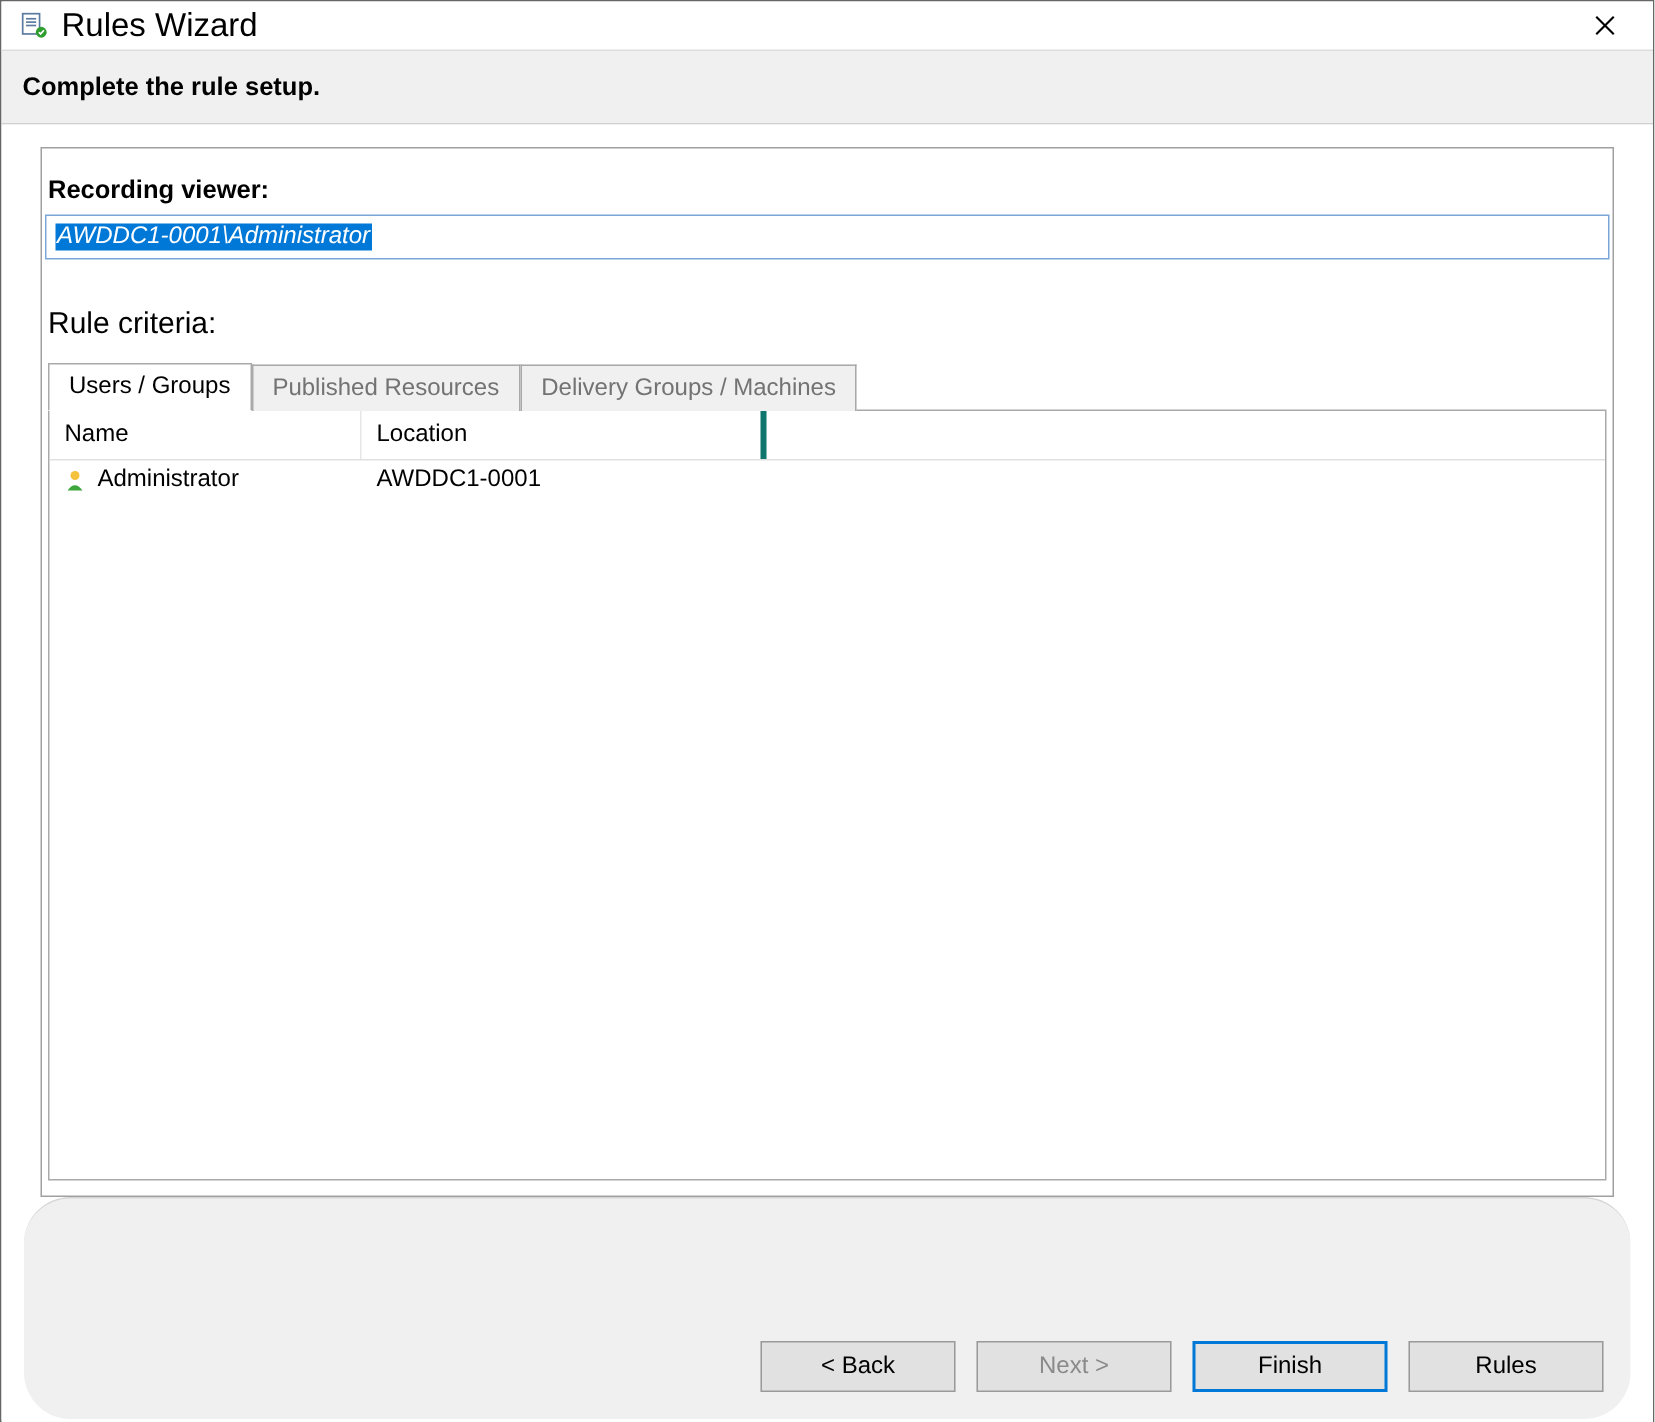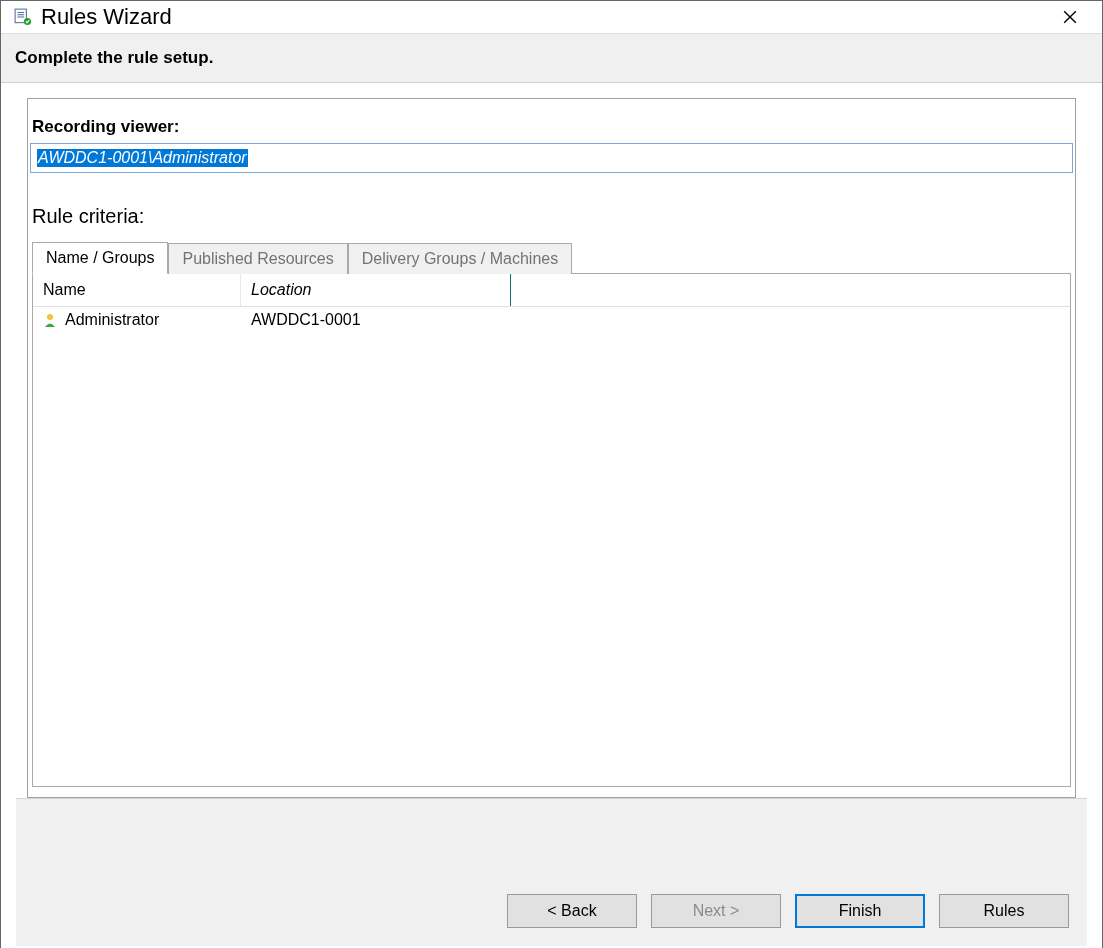--- a/index.html
+++ b/index.html
@@ -123,21 +123,21 @@
       display: flex;
       border-bottom: 1px solid #e0e0e0;
     }
     .col-head {
       padding: 7px 10px;
       font-size: 16px;
       color: #000;
       border-right: 1px solid #e6e6e6;
     }
     .col-name { width: 208px; }
-    .col-loc  { width: 270px; border-right: 1px solid #0f766e; font-style: italic; }
+    .col-loc  { width: 270px; border-right: 4px solid #0f766e; }
     .rows { }
     .row {
       display: flex;
       align-items: flex-end;
       padding: 4px 0;
     }
     .row .cell-name {
       width: 208px;
       display: flex; align-items: center;
       padding-left: 9px;
@@ -177,20 +177,21 @@
       border: 2px solid #0078d7;
       background: #e1e1e1;
     }
     .spacer { flex: 1; }
     .bottom-area {
       background: #f0f0f0;
       height: 148px;
       display: flex;
       flex-direction: column;
       border-top: 1px solid #d5d5d5;
+      border-radius: 31px;
     }
   </style>
 </head>
 <body>
 
 <div class="window">
   <div class="titlebar">
     <span class="icon-wrap">
       <svg viewBox="0 0 16 16" width="18" height="18">
         <rect x="1" y="1" width="10" height="12" fill="#fff" stroke="#5b7aa0" stroke-width="1"></rect>
@@ -218,21 +219,21 @@
     <div class="content-panel">
       <div class="section-label-bold">Recording viewer:</div>
       <div class="recording-viewer-box">
         <span class="hl">AWDDC1-0001\Administrator</span>
       </div>
 
       <div class="rule-criteria-label">Rule criteria:</div>
 
       <div class="tabs">
         <div class="tab active">
-          <span>Name / Groups</span>
+          <span>Users / Groups</span>
         </div>
         <div class="tab">
           <span>Published Resources</span>
         </div>
         <div class="tab">
           <span>Delivery Groups / Machines</span>
         </div>
       </div>
 
       <div class="tab-panel">

